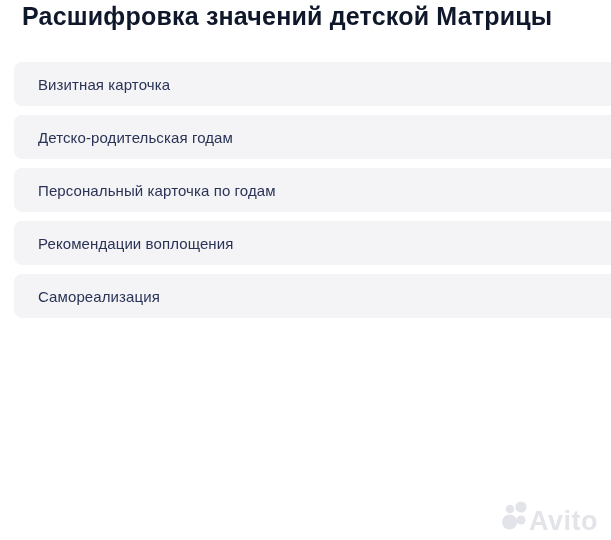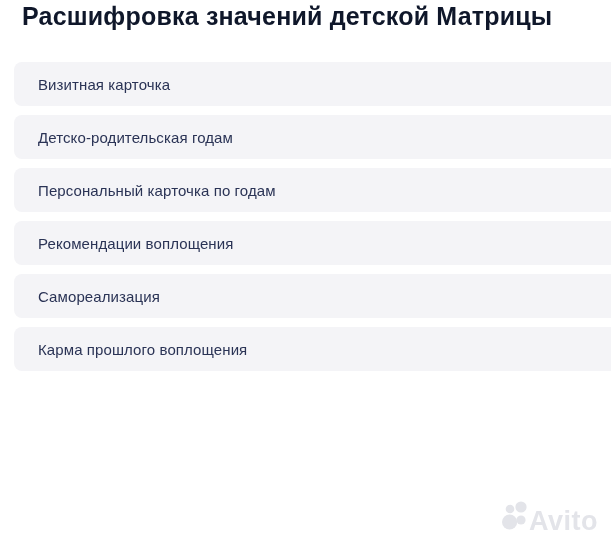--- a/index.html
+++ b/index.html
@@ -66,23 +66,20 @@
     </div>
     <div class="accordion-item">
       <span class="accordion-item-label">Персональный карточка по годам</span>
     </div>
     <div class="accordion-item">
       <span class="accordion-item-label">Рекомендации воплощения</span>
     </div>
     <div class="accordion-item">
       <span class="accordion-item-label">Самореализация</span>
     </div>
-    <div class="accordion-item">
-      <span class="accordion-item-label">Карма прошлого воплощения</span>
-    </div>
   </div>
 
   <svg class="watermark" viewBox="0 0 102 38" xmlns="http://www.w3.org/2000/svg">
     <g fill="#e3e4e9">
       <circle cx="8" cy="9" r="4.3"></circle>
       <circle cx="19" cy="7" r="5.6"></circle>
       <circle cx="7.6" cy="22" r="7.6"></circle>
       <circle cx="19" cy="20" r="4.6"></circle>
     </g>
     <text x="27" y="30" font-family="Liberation Sans, DejaVu Sans, sans-serif" font-size="27" font-weight="700" letter-spacing="0.5" fill="#e3e4e9">Avito</text>

